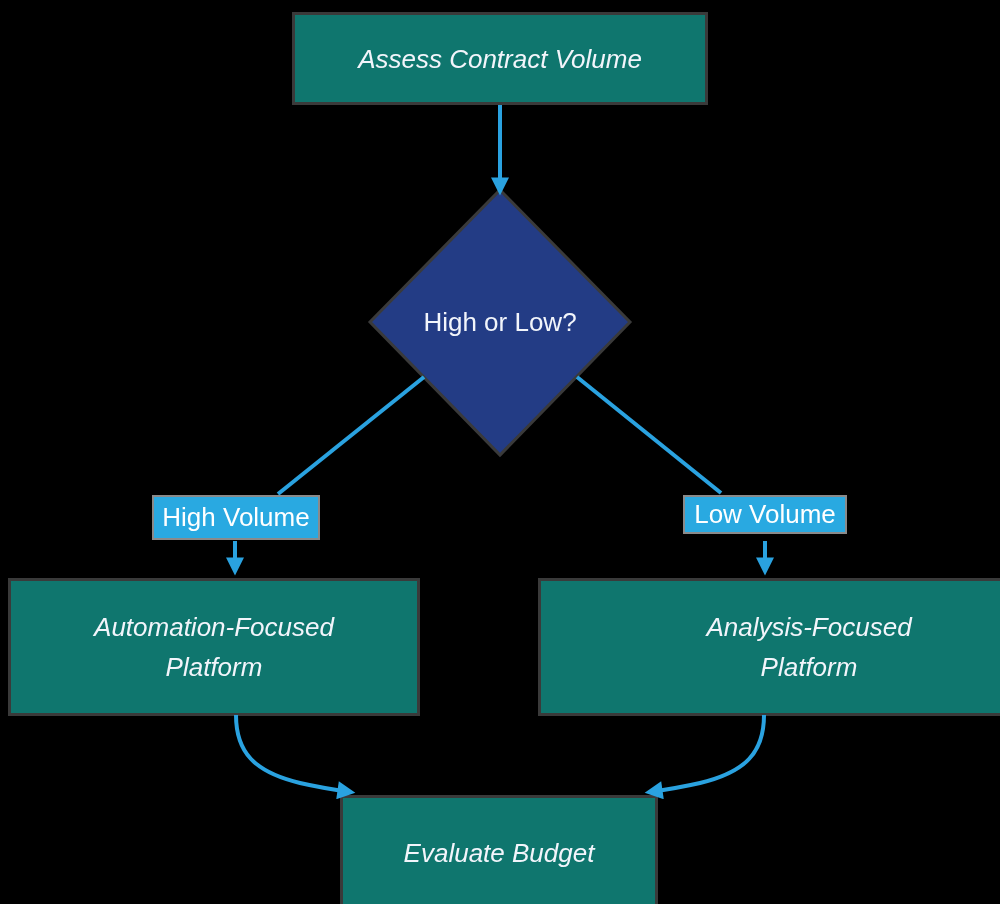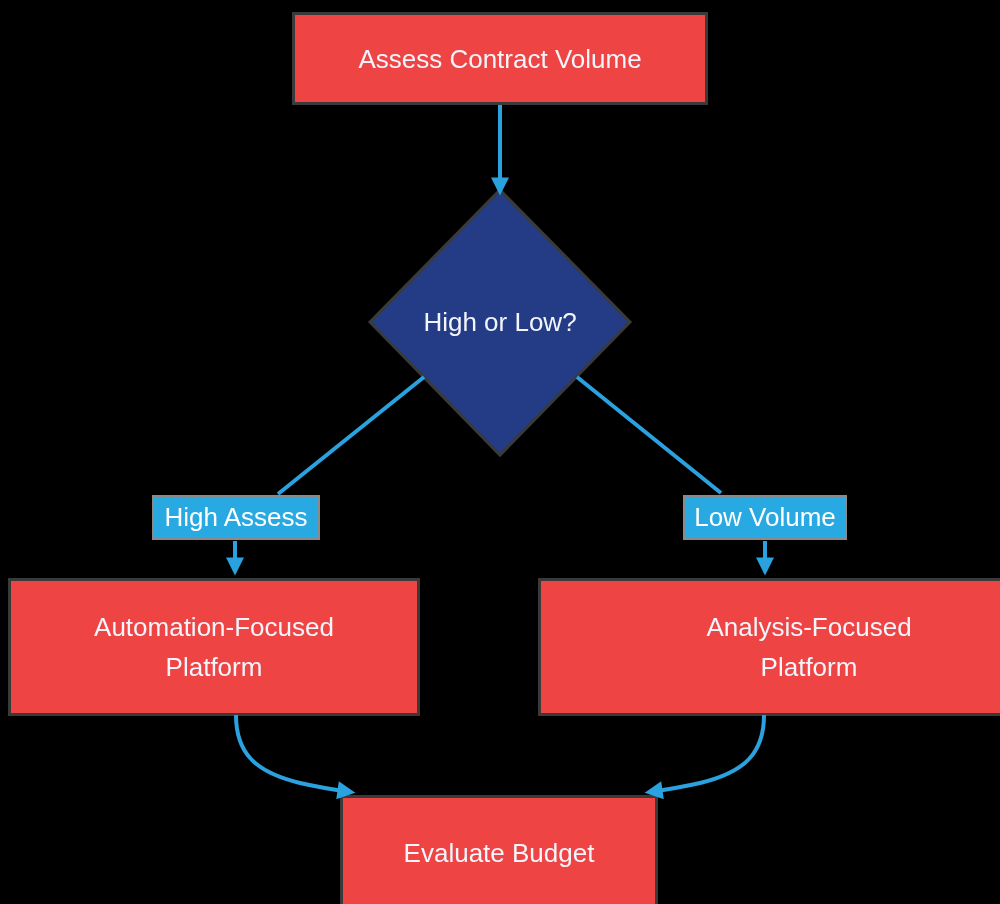--- a/index.html
+++ b/index.html
@@ -11,32 +11,33 @@
     position: relative;
     width: 1000px;
     height: 904px;
     background: #000000;
     font-family: "Liberation Sans", sans-serif;
     overflow: hidden;
   }
   .node {
     position: absolute;
     box-sizing: border-box;
-    background: #ef4444;
+    background: #0f766e;
     border: 3px solid #3a3a3a;
     color: #f2f5fb;
     font-size: 26px;
     font-weight: 500;
     display: flex;
     flex-direction: column;
     align-items: center;
     justify-content: center;
     text-align: center;
     line-height: 40px;
     z-index: 1;
+    font-style: italic;
   }
   .node-assess   { left: 292px; top: 12px;  width: 416px; height: 93px; }
   .node-auto     { left: 8px;   top: 578px; width: 412px; height: 138px; }
   .node-analysis { left: 538px; top: 578px; width: 542px; height: 138px; }
   .node-budget   { left: 340px; top: 795px; width: 318px; height: 116px; }
   .edge-label {
     position: absolute;
     box-sizing: border-box;
     background: #29a9e1;
     border: 2px solid #8a8a8a;
@@ -44,21 +45,21 @@
     font-size: 26px;
     font-weight: 500;
     display: flex;
     align-items: center;
     justify-content: center;
     text-align: center;
     white-space: nowrap;
     z-index: 1;
   }
   .label-high { left: 152px; top: 495px; width: 168px; height: 45px; }
-  .label-low  { left: 683px; top: 495px; width: 164px; height: 45px; }
+  .label-low  { left: 683px; top: 495px; width: 164px; height: 39px; }
   .overlay {
     position: absolute;
     left: 0; top: 0;
     width: 1000px;
     height: 904px;
     z-index: 2;
     pointer-events: none;
   }
   .edge {
     fill: none;
@@ -90,21 +91,21 @@
     <span class="line-block">Platform</span>
   </div>
 
   <div class="node node-analysis">
     <span class="line-block">Analysis-Focused</span>
     <span class="line-block">Platform</span>
   </div>
 
   <div class="node node-budget">Evaluate Budget</div>
 
-  <div class="edge-label label-high">High Assess</div>
+  <div class="edge-label label-high">High Volume</div>
 
   <div class="edge-label label-low">Low Volume</div>
 
   <svg class="overlay" width="1000" height="904" viewBox="0 0 1000 904" xmlns="http://www.w3.org/2000/svg">
     <defs>
       <marker id="ah" viewBox="0 0 10 10" refX="7" refY="5" markerWidth="5" markerHeight="4.5" orient="auto-start-reverse" markerUnits="strokeWidth">
         <path d="M0,0 L10,5 L0,10 Z" fill="#2aa2e0"></path>
       </marker>
     </defs>
 

